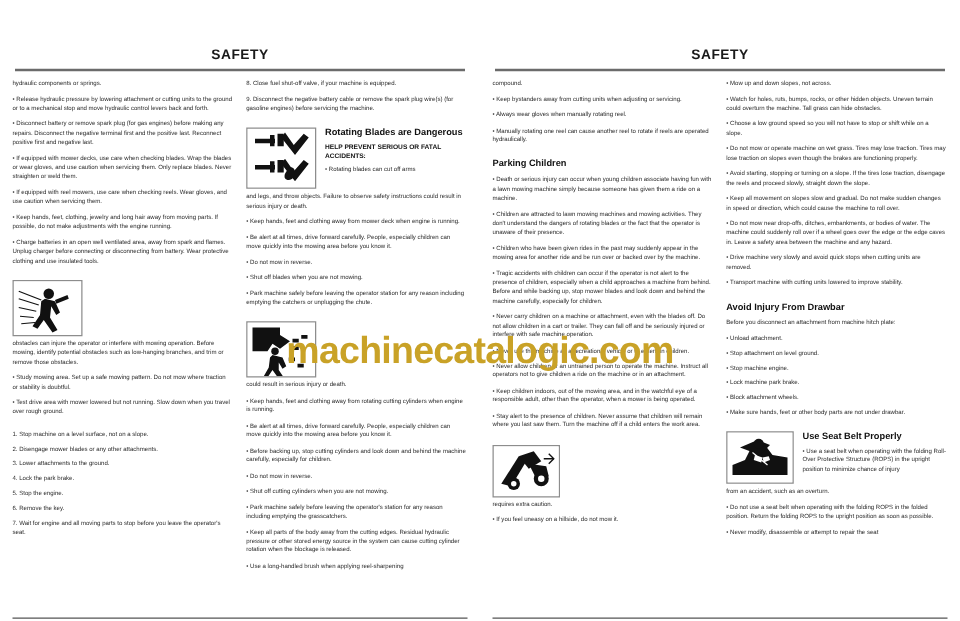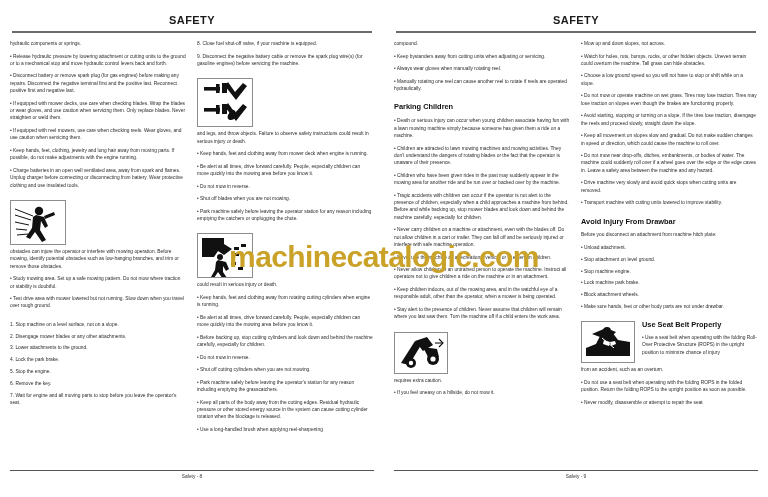--- a/index.html
+++ b/index.html
@@ -3,21 +3,21 @@
 <meta charset="utf-8">
 <style>
   html,body{margin:0;padding:0;}
   body{
     width:768px;height:497px;
     background:#ffffff;
     font-family:"Liberation Sans", sans-serif;
     overflow:hidden;
     position:relative;
   }
-  .spread{display:flex;width:768px;height:363px;position:relative;}
+  .spread{display:flex;width:768px;height:363px;position:relative;margin-top:24px;}
   .page{width:384px;height:497px;position:relative;box-sizing:border-box;padding:0 10px;}
   .page-header{
     text-align:center;font-weight:bold;font-size:11px;letter-spacing:.4px;
     padding-top:14px;color:#1a1a1a;
   }
   .header-rule{
     border-top:2.2px solid #6b6b6b;margin:5px 2px 7px 2px;
   }
   .cols{display:flex;gap:11px;}
   .col{width:176px;}
@@ -133,20 +133,25 @@
                   <path d="M24 4 l5 0 l0 10 l-5 0 z"></path>
                   <path d="M30 3 l7 10 l8 -9 l4 3 l-11 14 l-11 -14 z"></path>
                   <rect x="6" y="29" width="16" height="3.6"></rect>
                   <rect x="18" y="26" width="3.6" height="9"></rect>
                   <path d="M24 25 l5 0 l0 10 l-5 0 z"></path>
                   <path d="M30 24 l7 10 l8 -9 l4 3 l-11 14 l-11 -14 z"></path>
                   <path d="M33 31 c3 -1 5 1 5 4 c0 3 -2 6 -5 6 c-3 0 -4 -2 -3 -5 z"></path>
                 </g>
               </svg>
             </div>
+            <div class="icon-txt">
+              <h3 class="inbox">Rotating Blades are Dangerous</h3>
+              <h4>HELP PREVENT SERIOUS OR FATAL ACCIDENTS:</h4>
+              <p>• Rotating blades can cut off arms</p>
+            </div>
           </div>
           <p class="wrapafter">and legs, and throw objects. Failure to observe safety instructions could result in serious injury or death.</p>
           <p>• Keep hands, feet and clothing away from mower deck when engine is running.</p>
           <p>• Be alert at all times, drive forward carefully. People, especially children can move quickly into the mowing area before you know it.</p>
           <p>• Do not mow in reverse.</p>
           <p>• Shut off blades when you are not mowing.</p>
           <p>• Park machine safely before leaving the operator station for any reason including emptying the catchers or unplugging the chute.</p>
         </div>
 
         <div class="blk">

